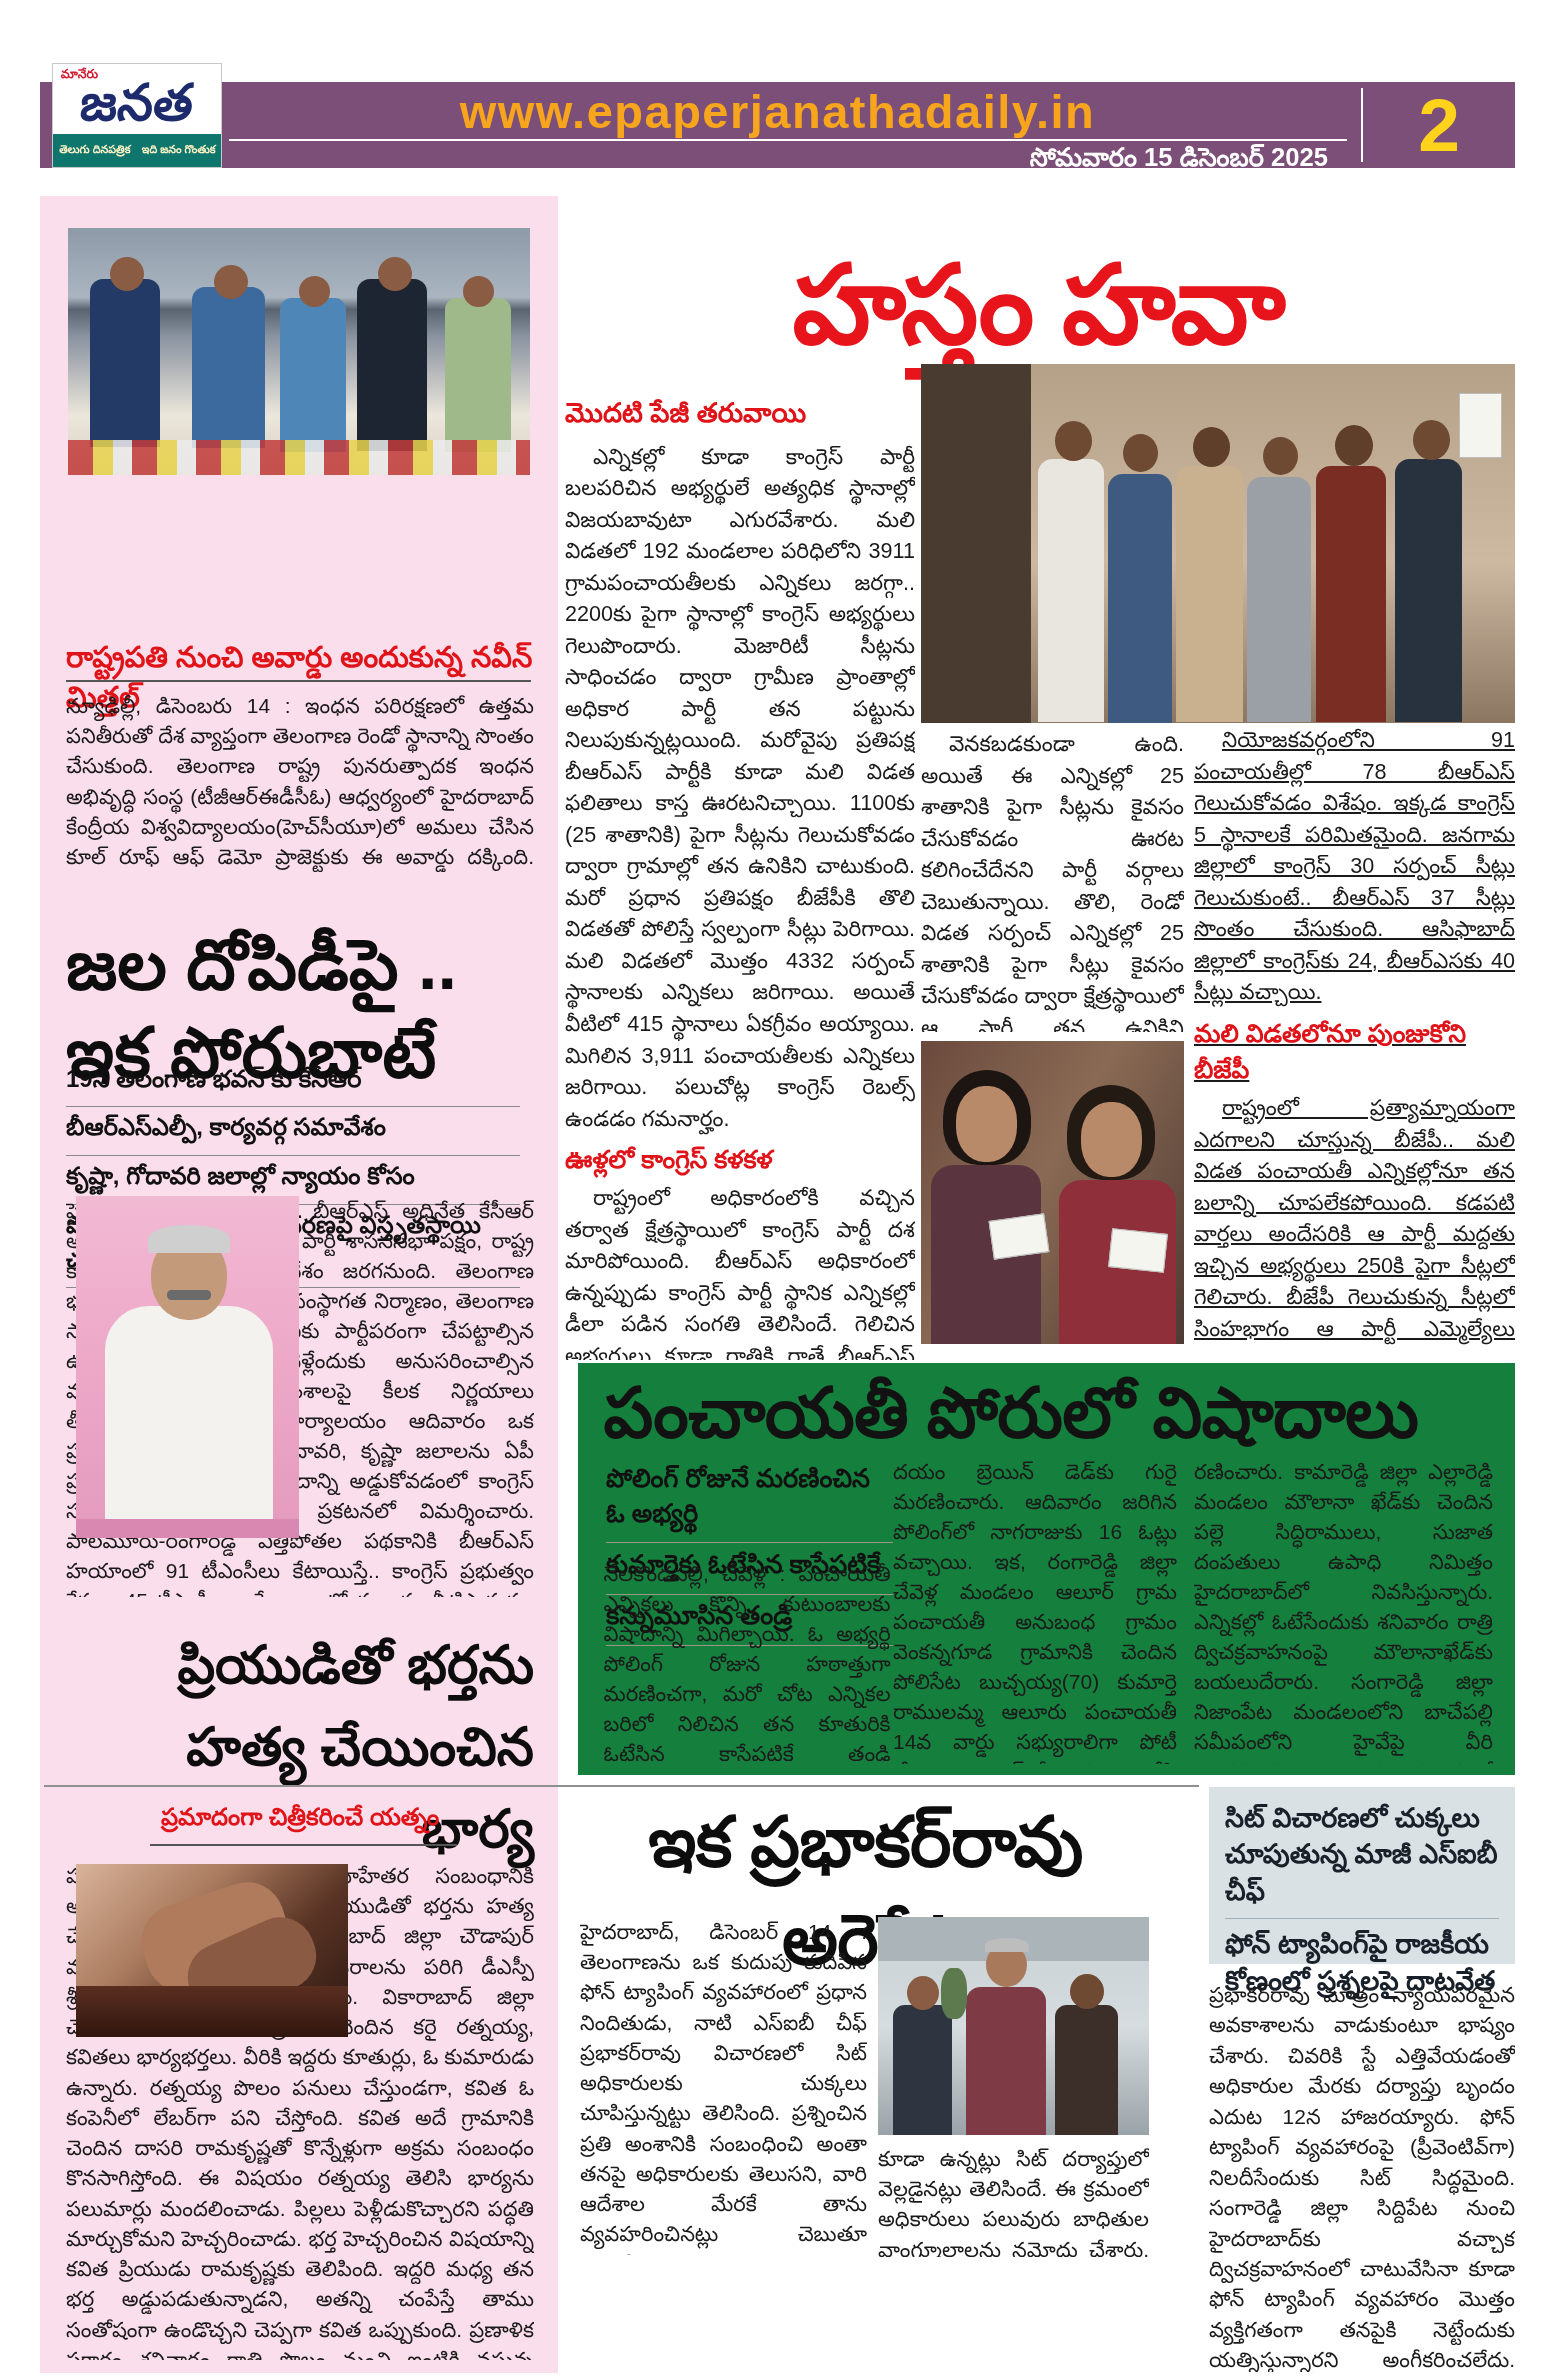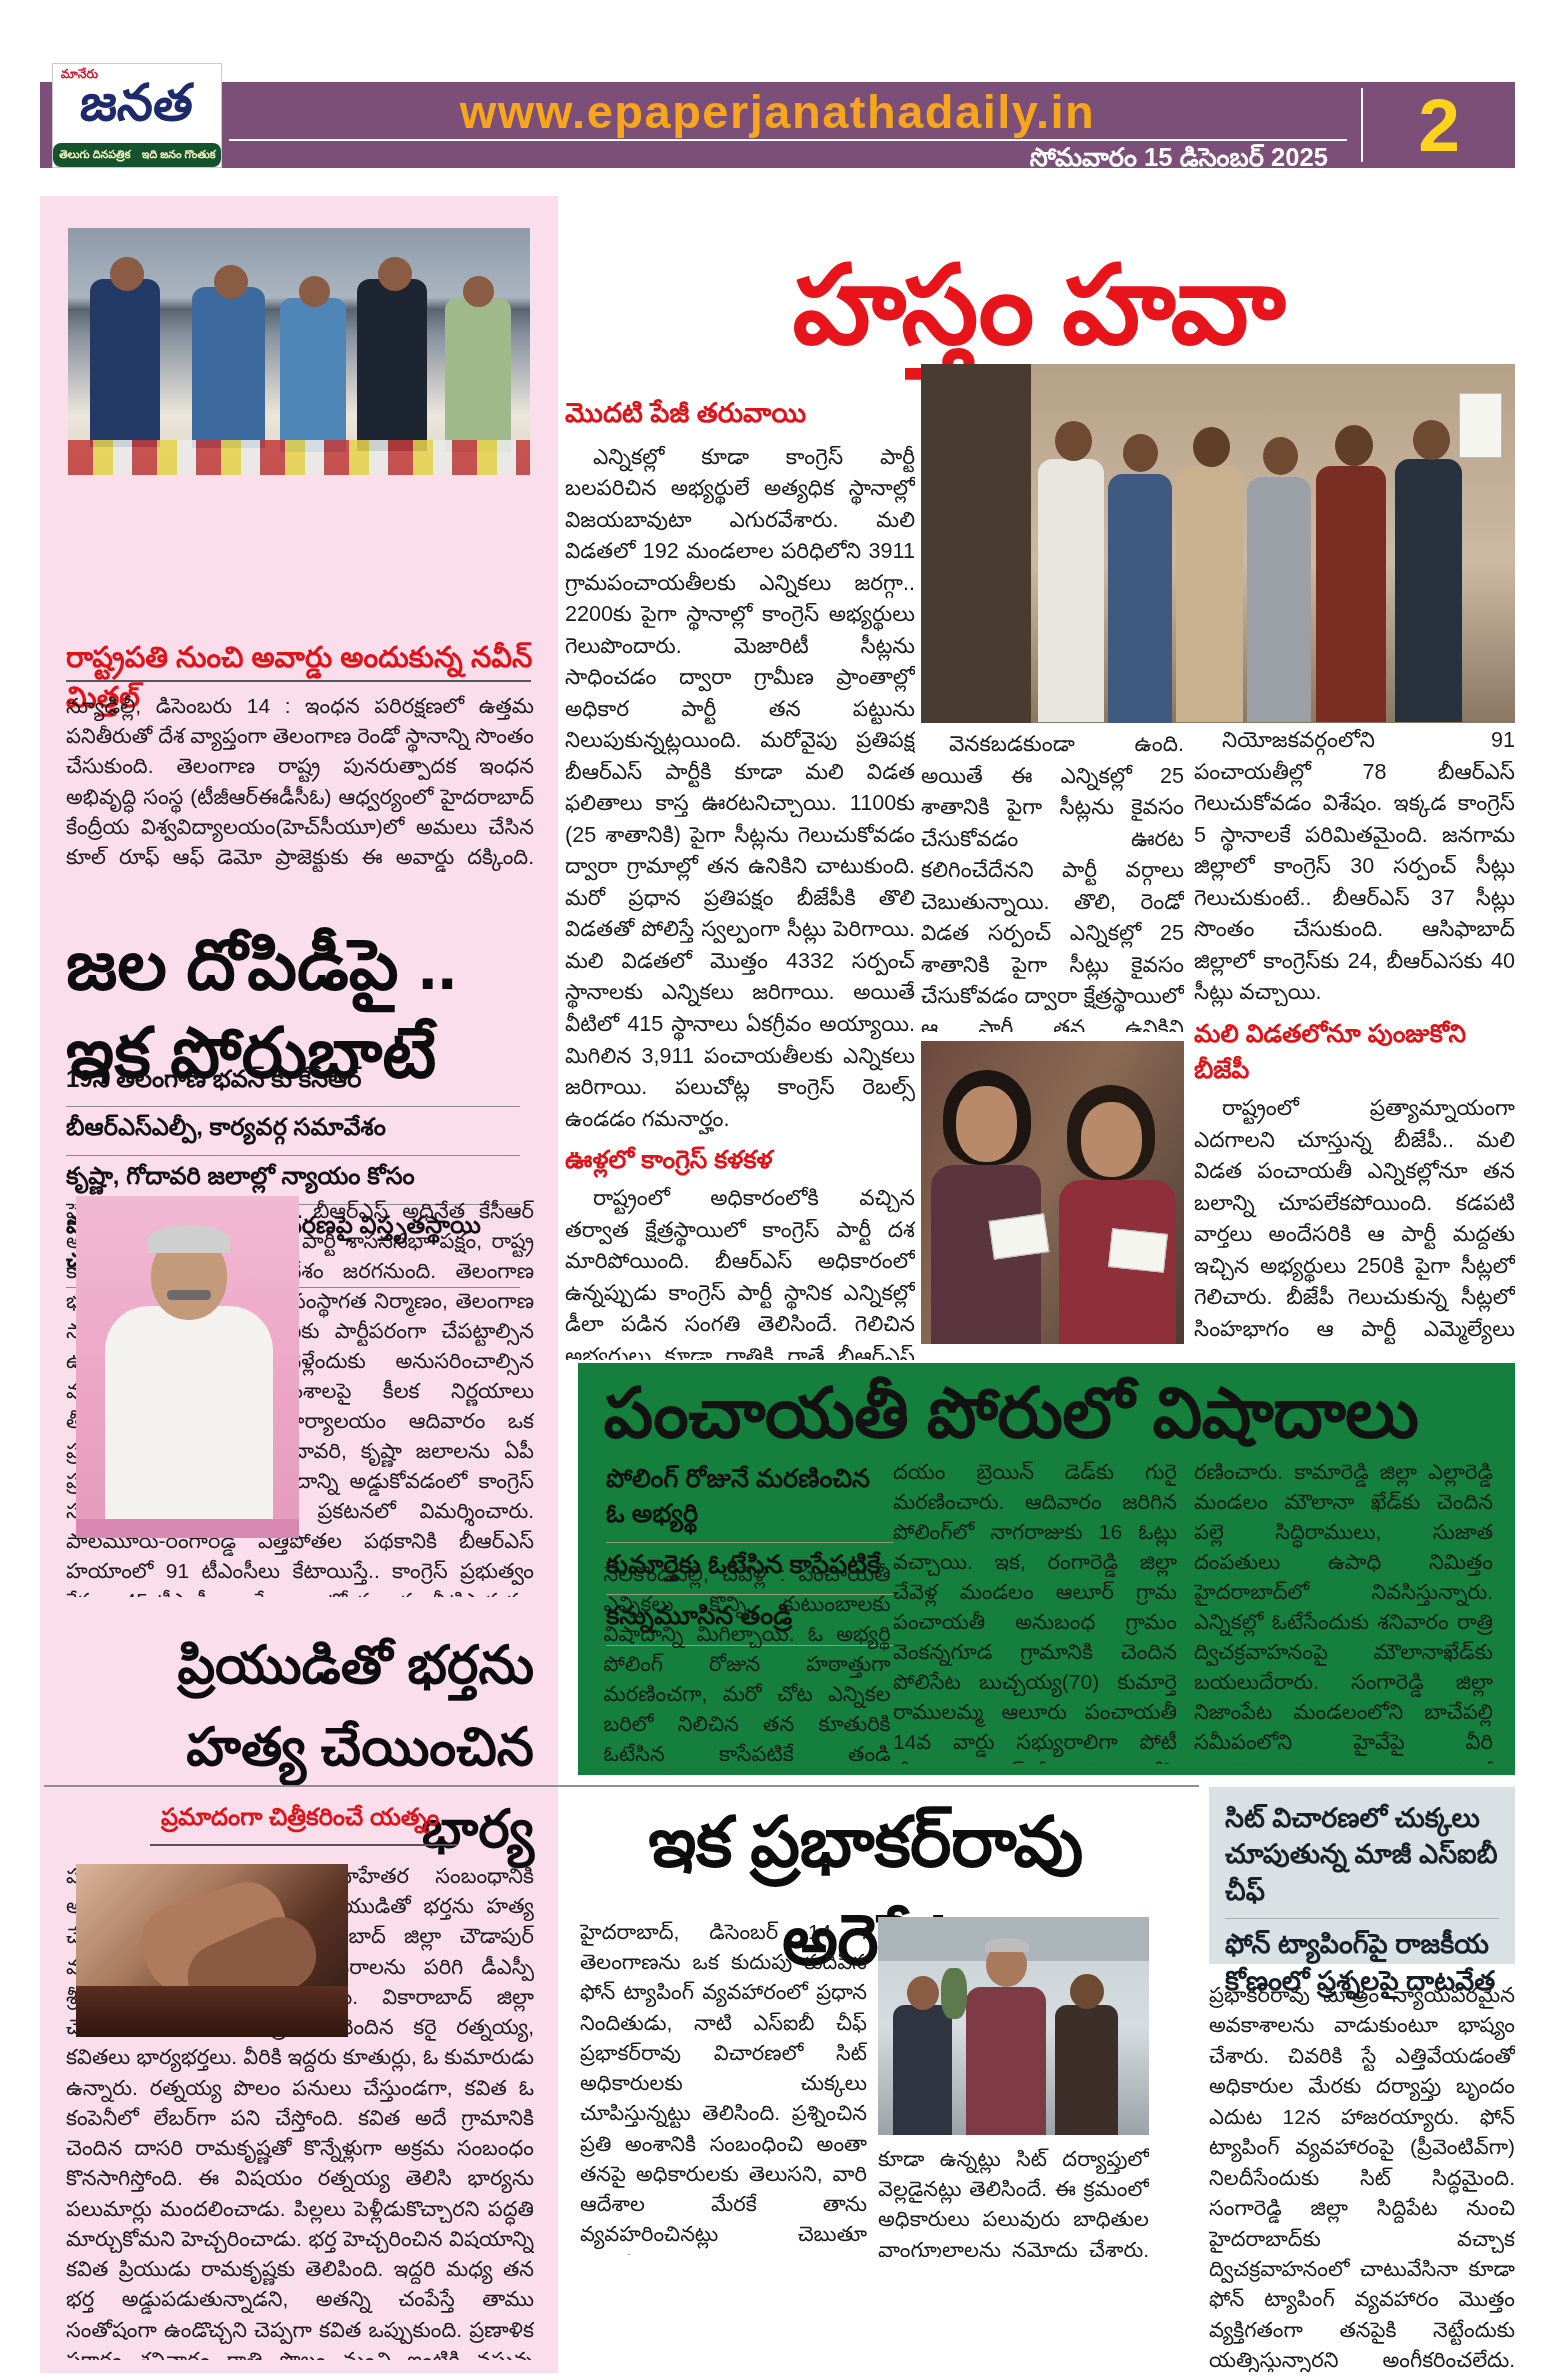--- a/index.html
+++ b/index.html
@@ -5,22 +5,22 @@
   html,body{margin:0;padding:0;background:#e9e9e9;}
   .page{position:relative;width:1556px;height:2377px;background:#ffffff;margin:0 auto;overflow:hidden;
         font-family:"Liberation Sans","DejaVu Sans",sans-serif;color:#1a1a1a;}
   
   .hdr{position:absolute;left:40px;top:82px;width:1475px;height:86px;background:#7b4f78;}
   .logo-box{position:absolute;left:12.4px;top:-19px;width:170px;height:105px;background:#ffffff;
             border:0.7px solid #c9c9c9;box-sizing:border-box;overflow:hidden;}
   .logo-top{position:absolute;left:7.3px;top:2.9px;font-size:12.4px;font-weight:bold;color:#d11a30;}
   .logo-name{position:absolute;left:0;top:13px;width:100%;text-align:center;font-size:51px;font-weight:900;
              color:#1d2b6d;transform:skewX(-6deg);line-height:1;}
-  .logo-strip{position:absolute;left:0;bottom:0;width:100%;height:24px;background:#14532d;display:flex;
-              justify-content:space-between;align-items:center;padding:0 5.9px;box-sizing:border-box;border-radius:8px;}
+  .logo-strip{position:absolute;left:0;bottom:0;width:100%;height:33px;background:#0f766e;display:flex;
+              justify-content:space-between;align-items:center;padding:0 5.9px;box-sizing:border-box;}
   .logo-strip span{font-size:11px;font-weight:bold;color:#fdf3c4;}
   .hdr-url{position:absolute;left:220px;right:220px;top:1.5px;text-align:center;font-size:47px;font-weight:bold;
            color:#f7a51c;letter-spacing:1.5px;}
   .hdr-line{position:absolute;left:189px;right:168px;top:57px;height:2.2px;background:#ffffff;}
   .hdr-date{position:absolute;right:187px;top:61px;font-size:25.6px;font-weight:bold;color:#ffffff;}
   .hdr-vline{position:absolute;left:1321px;top:5.9px;bottom:5.9px;width:2.2px;background:#ffffff;}
   .hdr-pageno{position:absolute;left:1324px;top:0px;width:150px;height:86px;display:flex;align-items:center;
               justify-content:center;font-size:75px;font-weight:900;color:#ffd21c;}
   
   .lead-head{position:absolute;left:563px;top:228px;width:951px;height:154px;display:flex;align-items:center;
@@ -51,21 +51,21 @@
   .lcol1{position:absolute;left:565px;top:394px;width:350px;height:966px;overflow:hidden;
          font-size:21.6px;line-height:1.46;text-align:justify;}
   .cont-label{font-size:27px;font-weight:bold;color:#e01319;margin-bottom:7.3px;text-align:left;}
   .red-sub{font-size:25px;font-weight:bold;color:#e01319;margin:7.3px 0 4.4px 0;text-align:left;}
   .lcol1 p,.lcol2 p,.lcol3 p{margin:0 0 1.5px 0;text-indent:28px;}
   .queue-photo{left:921px;top:364px;width:594px;height:359px;}
   .lcol2{position:absolute;left:921px;top:728px;width:263px;height:304px;overflow:hidden;
          font-size:21.6px;line-height:1.46;text-align:justify;}
   .women-photo{left:921px;top:1041px;width:263px;height:303px;}
   .lcol3{position:absolute;left:1194px;top:724px;width:321px;height:622px;overflow:hidden;
-         font-size:21.6px;line-height:1.46;text-align:justify;}
+         font-size:21.6px;line-height:1.46;text-align:justify;text-decoration:underline;}
   
   .pan-box{position:absolute;left:578px;top:1363px;width:937px;height:412px;background:#15803d;}
   .pan-head{position:absolute;left:25.6px;top:10.2px;width:889px;font-size:70px;font-weight:900;color:#121212;
             letter-spacing:-0.7px;}
   .pan-subs{position:absolute;left:28px;top:94px;width:287px;}
   .pan-subs div{font-size:25.6px;font-weight:bold;color:#111;padding:6.6px 0 8.8px 0;border-bottom:1.5px solid #9a9786;}
   .pan-c1{position:absolute;left:25.6px;top:196px;width:287px;height:202px;overflow:hidden;
           font-size:21px;line-height:1.43;text-align:justify;}
   .pan-c2{position:absolute;left:315px;top:94px;width:284px;height:307px;overflow:hidden;
           font-size:21px;line-height:1.43;text-align:justify;}

